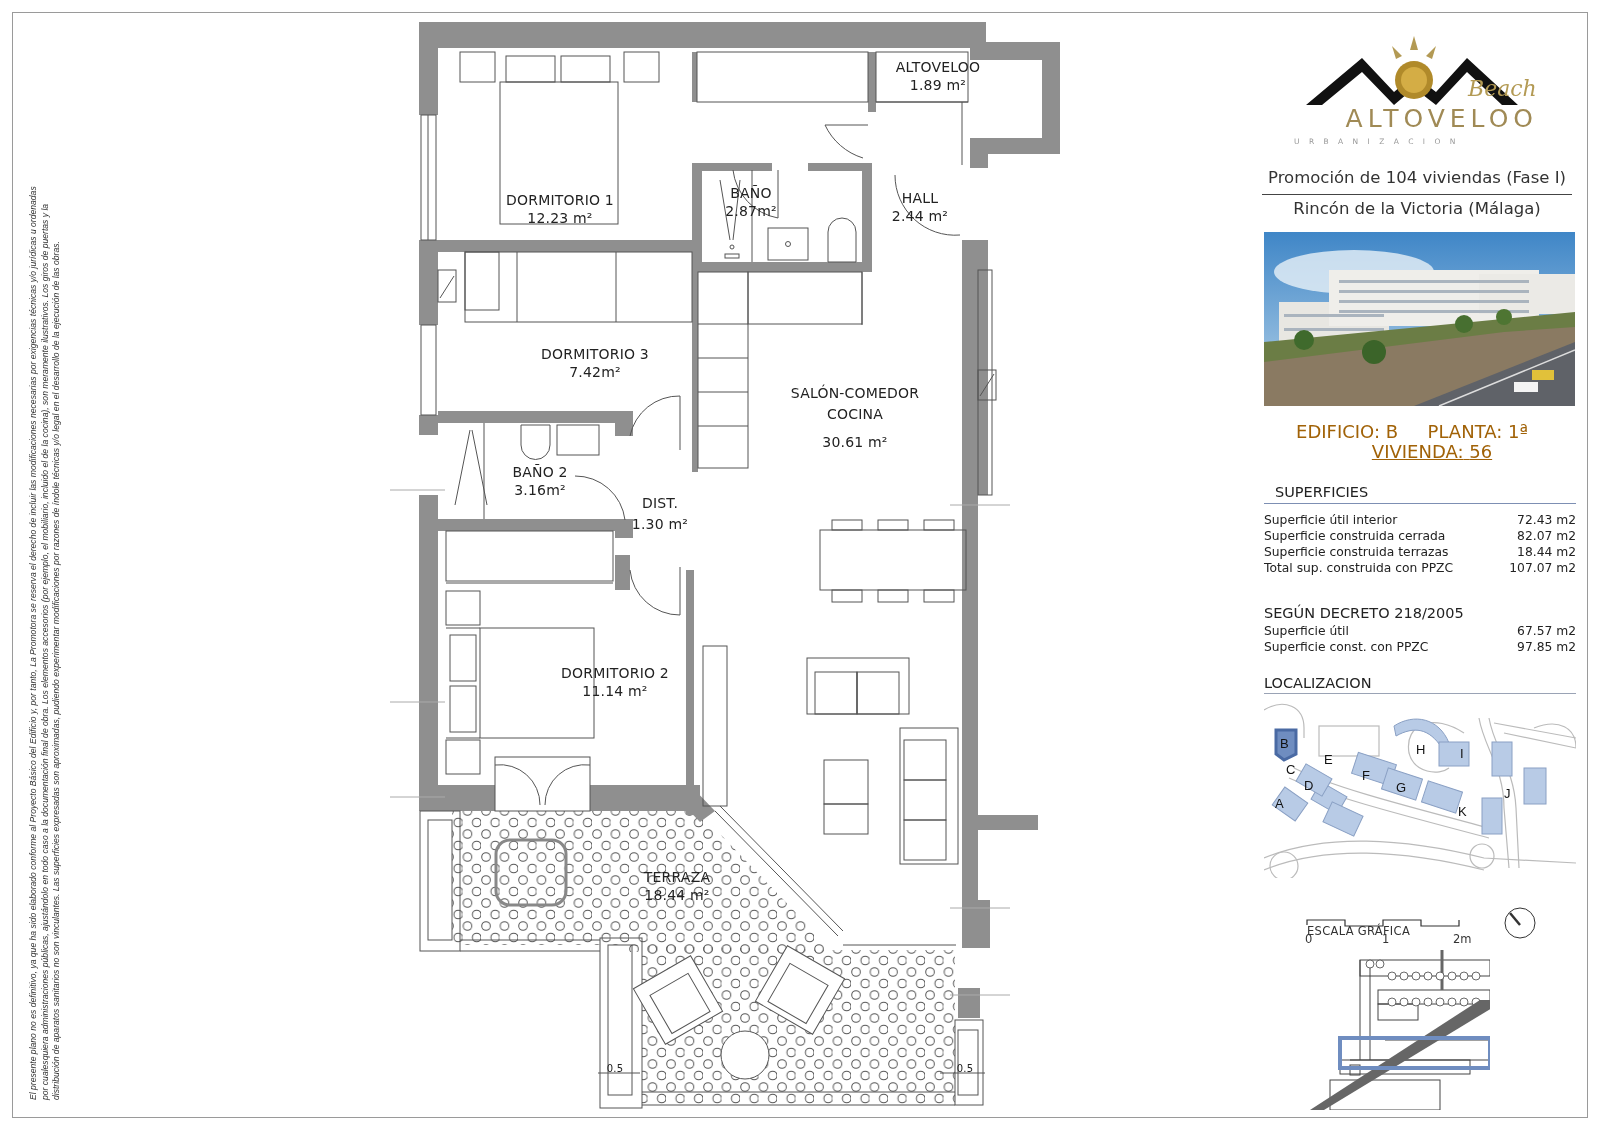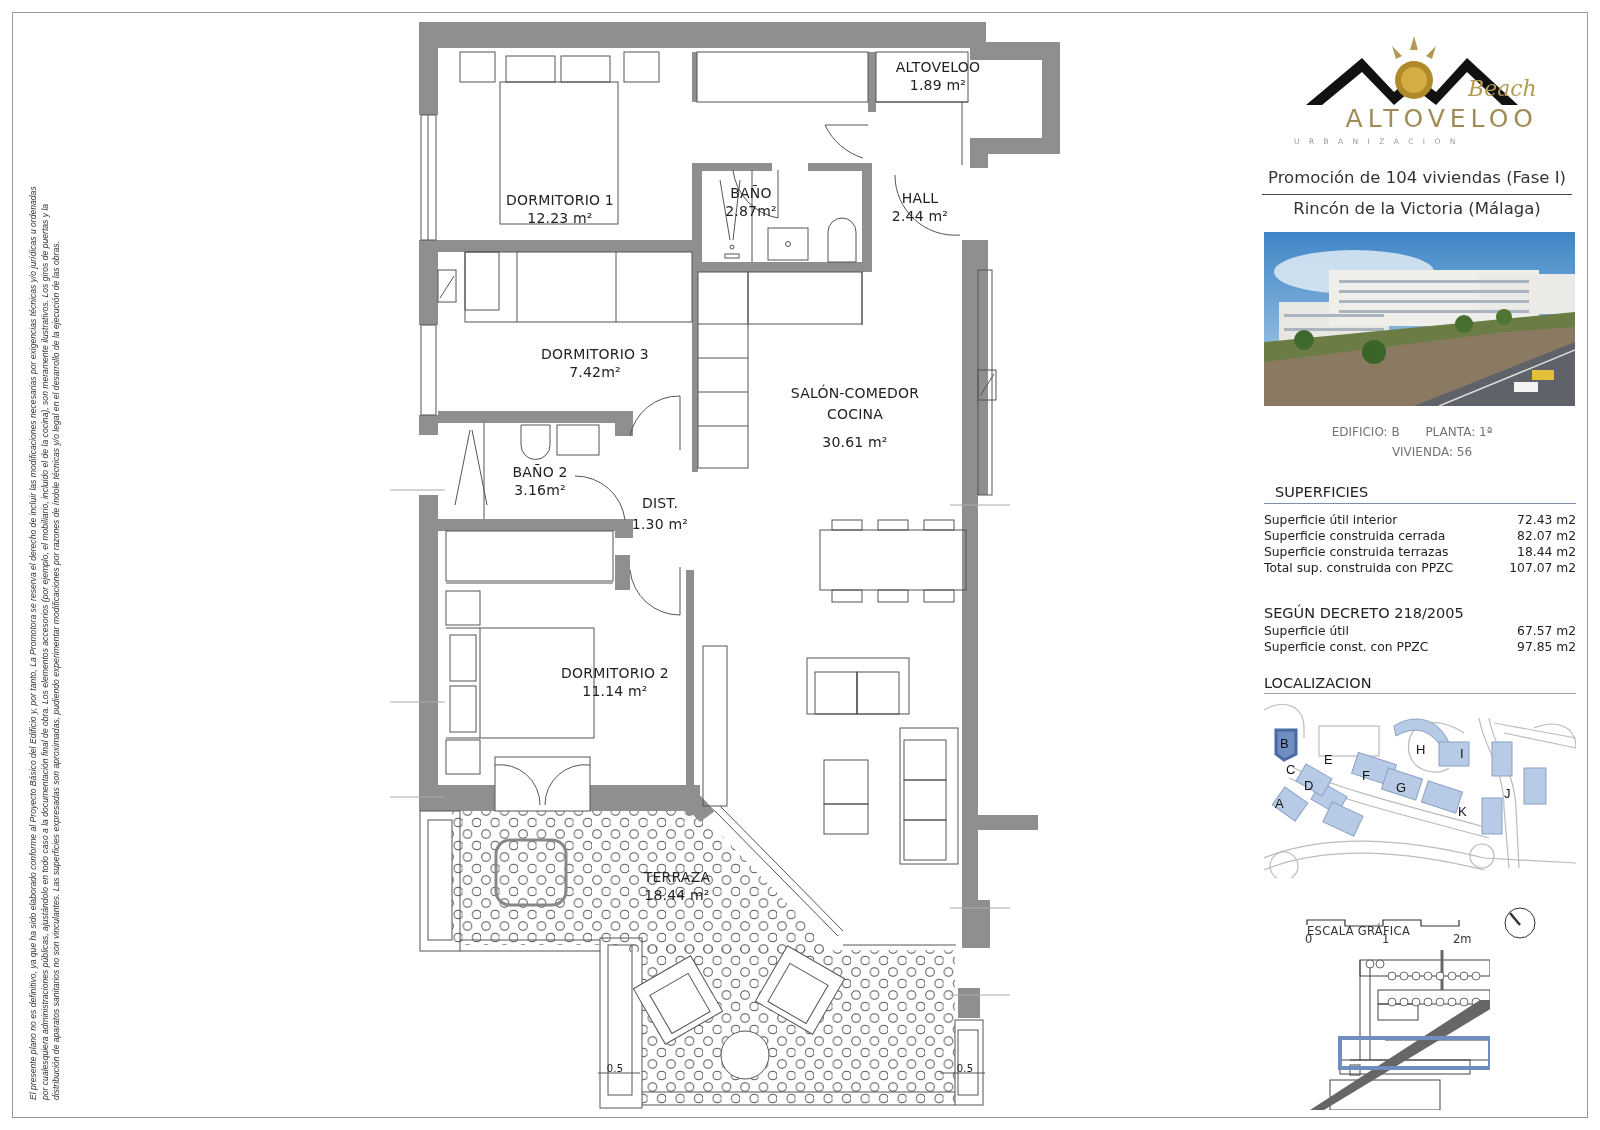--- a/index.html
+++ b/index.html
@@ -15,21 +15,21 @@
   .room-label { position:absolute; text-align:center; font-family:"DejaVu Sans", sans-serif; font-size:14px; line-height:18px; color:#222; letter-spacing:0.2px; }
   .room-label .nm, .room-label .ar { display:block; white-space:nowrap; }
   .logo { position:absolute; left:1302px; top:30px; width:230px; height:120px; }
   .brand-name { position:absolute; left:1318px; top:104px; width:220px; font-family:"DejaVu Sans", sans-serif; font-size:25px; letter-spacing:5px; color:#a08a55; text-align:right; }
   .brand-sub { position:absolute; left:1294px; top:137px; width:220px; font-size:7.5px; letter-spacing:9.4px; color:#999; }
   .brand-script { position:absolute; left:1468px; top:76px; font-family:"DejaVu Serif", serif; font-style:italic; font-size:22px; color:#b39a54; }
   .promo { position:absolute; left:1262px; top:168px; width:310px; text-align:center; font-size:16.5px; color:#333; }
   .promo-line { position:absolute; left:1262px; top:194px; width:310px; border-top:1.5px solid #444; }
   .loc { position:absolute; left:1262px; top:199px; width:310px; text-align:center; font-size:16.5px; color:#333; }
   .photo { position:absolute; left:1264px; top:232px; width:311px; height:174px; overflow:hidden; }
-  .unit-info { position:absolute; left:1262px; top:422px; width:300px; text-align:center; font-size:12px; line-height:20px; color:#737373; }
+  .unit-info { position:absolute; left:1262px; top:422px; width:300px; text-align:center; font-size:18px; line-height:20px; color:#a16207; }
   .unit-info span.gap { display:inline-block; width:18px; }
   .sec-title { position:absolute; left:1264px; font-size:14.5px; color:#222; }
   .sec-rule { position:absolute; left:1264px; width:312px; border-top:1.5px solid #7d8fb3; }
   .rows { position:absolute; left:1264px; width:312px; font-size:12.3px; line-height:16px; color:#222; }
   .rows .r { display:flex; justify-content:space-between; }
   .scale-title { position:absolute; left:1307px; top:884px; font-size:11.5px; color:#333; letter-spacing:0.3px;margin-top:40px; }
   .scale-num { position:absolute; top:932px; font-size:11.5px; color:#333; }
 </style>
 </head>
 <body>
@@ -339,21 +339,21 @@
 </svg>
 
 <div class="unit-info">
   <div>
     <span>EDIFICIO:</span>
     <span>B</span>
     <span class="gap"></span>
     <span>PLANTA:</span>
     <span>1ª</span>
   </div>
-  <div style="padding-left:40px;">
+  <div style="padding-left:40px;text-decoration:underline;">
     <span>VIVIENDA:</span>
     <span>56</span>
   </div>
 </div>
 
 <div class="sec-title" style="top:484px;margin-left:11px;">SUPERFICIES</div>
 <div class="sec-rule" style="top:503px;"></div>
 <div class="rows" style="top:512px;">
   <div class="r">
       <span>Superficie útil interior</span>

